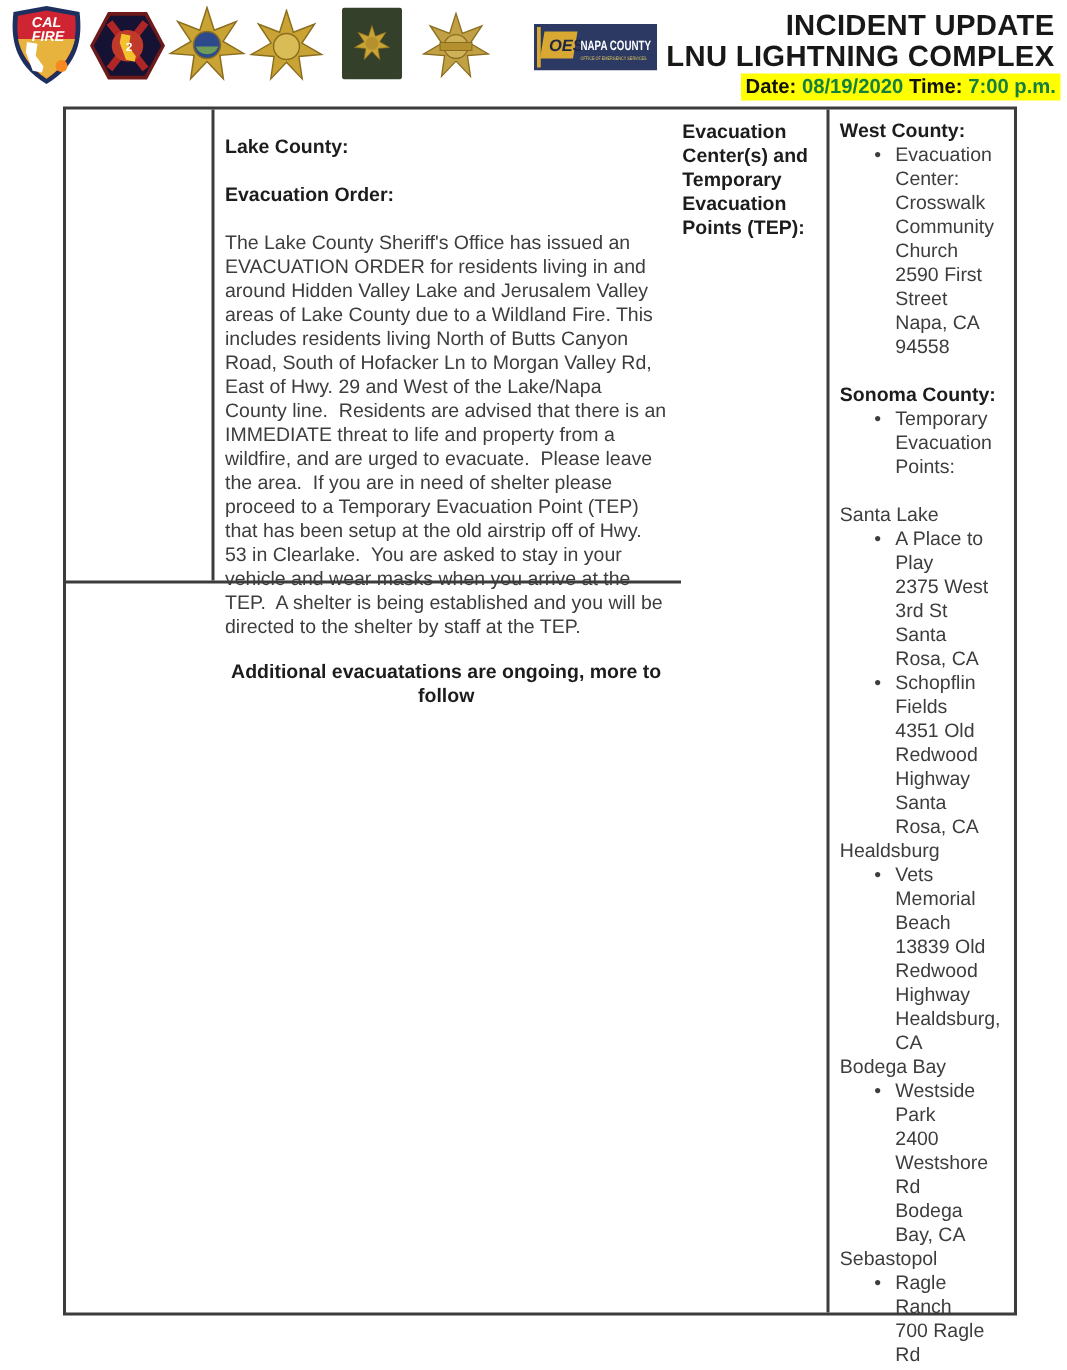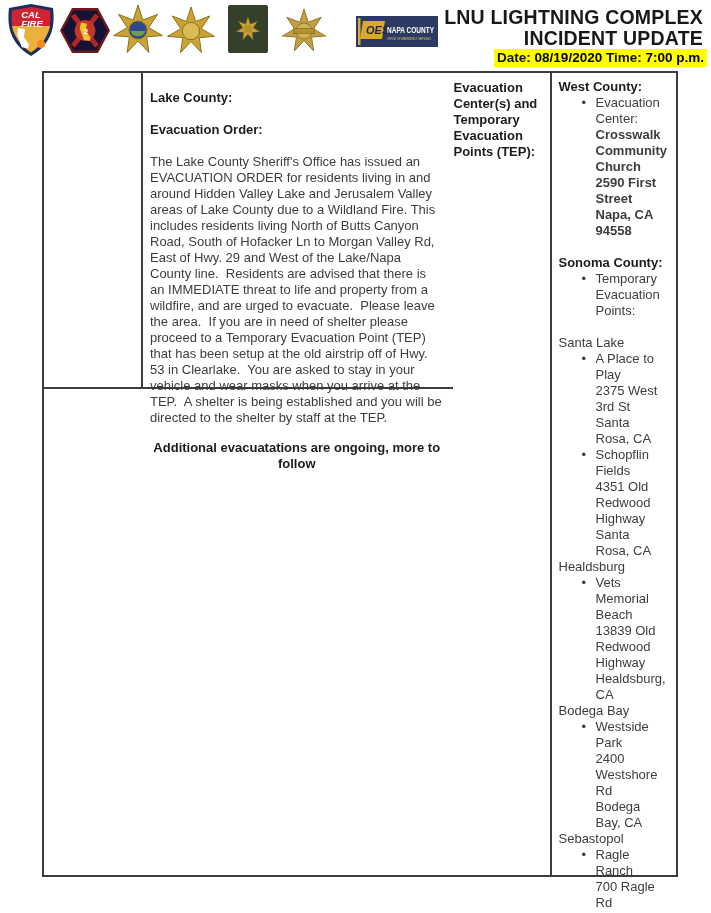--- a/index.html
+++ b/index.html
@@ -13,21 +13,21 @@
   .title-block{
     position:absolute;top:7px;right:8px;text-align:right;
     font-weight:bold;font-size:19.5px;line-height:21px;color:#181818;
     letter-spacing:0.2px;
   }
   .date-band{
     position:absolute;top:49px;right:4px;background:#ffff00;
     font-weight:bold;font-size:13.5px;line-height:18px;color:#111;
     padding:0 3px;white-space:nowrap;
   }
-  .date-band .val{color:#000000;}
+  .date-band .val{color:#15803d;}
   
   .doc-table{
     position:absolute;left:42px;top:71px;width:636px;height:806px;
     border:2px solid #3c3c3c;box-sizing:border-box;
     display:flex;flex-direction:row;background:#fff;
   }
   .t-row{display:flex;box-sizing:border-box;}
   .t-row.first{height:316px;border-bottom:2px solid #3c3c3c;}
   .t-row.second{flex:1;}
   .cell-label{
@@ -40,21 +40,21 @@
   }
   .t-row.second .cell-content{padding-top:6px;}
   .h{font-weight:bold;color:#1c1c1c;margin:0 0 16px 0;}
   .para{margin:0 0 14px 0;white-space:pre-wrap;max-width:517px;}
   .h.last{margin:0;text-align:center;}
   .b-row{display:flex;}
   .b-dot{flex:0 0 14px;margin-left:23px;}
   .b-dot::before{content:"\2022";}
   .b-ind{margin-left:37px;}
   .sp16{height:16px;}
-  .addr-block{margin:0;font-weight:bold;}
+  .addr-block{margin:0;}
   svg text{font-family:"Liberation Sans", sans-serif;}
 </style>
 </head>
 <body>
 
 <div class="logo" style="left:5px;top:3px;">
   <svg width="52" height="54" viewBox="0 0 52 54">
     <path d="M26 1 L48 5 C50 22 48 40 26 53 C4 40 2 22 4 5 Z" fill="#1d2f5e"></path>
     <path d="M26 4 L45 7.5 C46.5 21 45 37 26 49.5 C7 37 5.5 21 7 7.5 Z" fill="#cf2533"></path>
     <path d="M26 49.5 C37.5 41.5 43.3 32 45 23 L7 23 C8.7 32 14.5 41.5 26 49.5 Z" fill="#e8b33c"></path>
@@ -114,22 +114,22 @@
     <rect width="82" height="31" fill="#2c3a63"></rect>
     <rect x="2" y="2" width="2.5" height="27" fill="#d8a833"></rect>
     <polygon points="7,5 29,5 26,23 4,23" fill="#d8a833"></polygon>
     <text x="10" y="18" font-size="11" font-weight="bold" font-style="italic" fill="#1d2845">OES</text>
     <text x="31" y="17" font-size="9" font-weight="bold" fill="#ffffff" textLength="47" lengthAdjust="spacingAndGlyphs">NAPA COUNTY</text>
     <text x="31" y="24" font-size="3.4" fill="#e3c95c" textLength="44" lengthAdjust="spacingAndGlyphs">OFFICE OF EMERGENCY SERVICES</text>
   </svg>
 </div>
 
 <div class="title-block">
+  <div>INCIDENT UPDATE</div>
   <div>LNU LIGHTNING COMPLEX</div>
-  <div>INCIDENT UPDATE</div>
 </div>
 
 <div class="date-band"><span>Date:</span> <span class="val">08/19/2020</span>&nbsp;<span>Time:</span> <span class="val">7:00 p.m.</span></div>
 
 <div class="doc-table">
 
   <div class="t-row first">
     <div class="cell-label"></div>
     <div class="cell-content">
       <p class="h">Lake County:</p>

